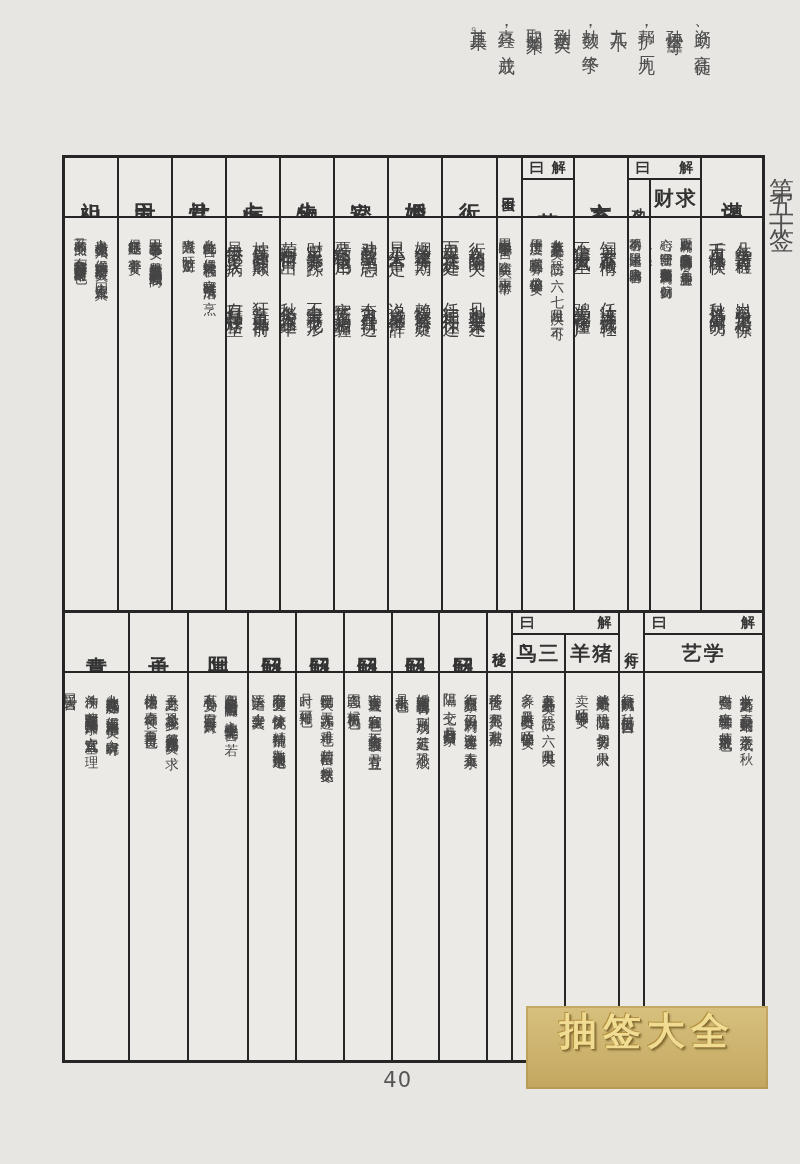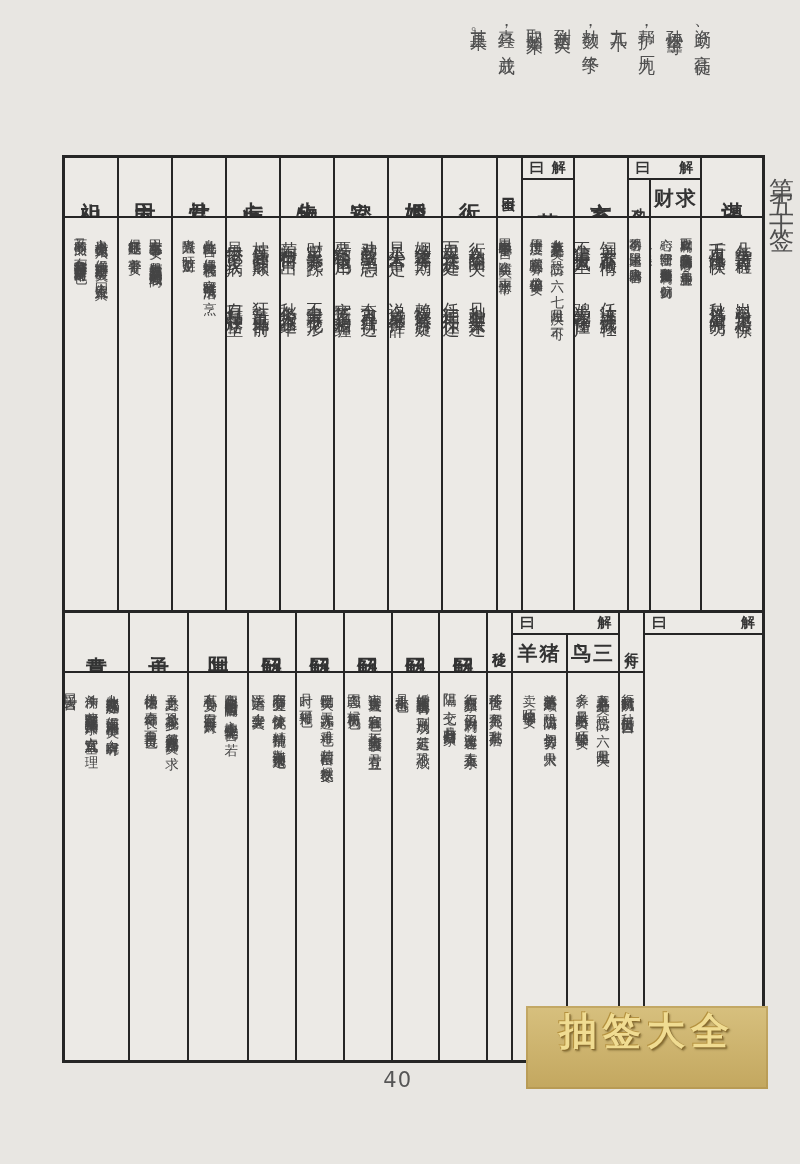--- a/index.html
+++ b/index.html
@@ -322,54 +322,63 @@
         <div class="bd f-dense">
           <div class="sc">移徒不吉　危邦不入　乱邦不居</div>
         </div>
       </div>
       <div class="tcol" style="flex: 110 1 0px;">
         <div class="strip">
           <span>曰</span>
           <span>解</span>
         </div>
         <div class="gwrap">
+          <div class="gcol" style="flex: 54 1 0px;">
+            <div class="hd">
+              <span class="h">鸟三</span>
+            </div>
+            <div class="bd f-dense">
+              <div class="sc">卜养三鸟之卦不美　恐防三　六　七月阻失</div>
+              <div class="sc">多养　大只及时出卖　吓伯公保平安</div>
+            </div>
+          </div>
           <div class="gcol" style="flex: 56 1 0px;">
             <div class="hd">
               <span class="h">羊猪</span>
             </div>
             <div class="bd f-dense">
               <div class="sc">猪羊之卦不顺　恐防阻隔　切勿贪养　中大只</div>
               <div class="sc">卖　吓伯爷保平安</div>
-            </div>
-          </div>
-          <div class="gcol" style="flex: 54 1 0px;">
-            <div class="hd">
-              <span class="h">鸟三</span>
-            </div>
-            <div class="bd f-dense">
-              <div class="sc">卜养三鸟之卦不美　恐防三　六　七月阻失</div>
-              <div class="sc">多养　大只及时出卖　吓伯公保平安</div>
             </div>
           </div>
         </div>
       </div>
       <div class="tcol" style="flex: 24 1 0px;">
         <div class="hd">
           <span class="s">行舟</span>
         </div>
         <div class="bd f-dense">
           <div class="sc">行舟初时防风　秋后出行大吉昌</div>
         </div>
       </div>
       <div class="tcol" style="flex: 122 1 0px;">
         <div class="strip">
           <span>曰</span>
           <span>解</span>
         </div>
         <div class="gwrap">
+          <div class="gcol" style="flex: 56 1 0px;">
+            <div class="hd">
+              <span class="h">艺学</span>
+            </div>
+            <div class="bd f-dense">
+              <div class="sc">卜学技艺之卦　春夏时运未到　学之不成　秋</div>
+              <div class="sc">时令合局　应勤学苦练　从师学之可成也</div>
+            </div>
+          </div>
         </div>
       </div>
     </div>
   </div>
 
 <div class="pagenum">40</div>
 
 <div class="watermark">
   <span>抽签大全</span>
 </div>

